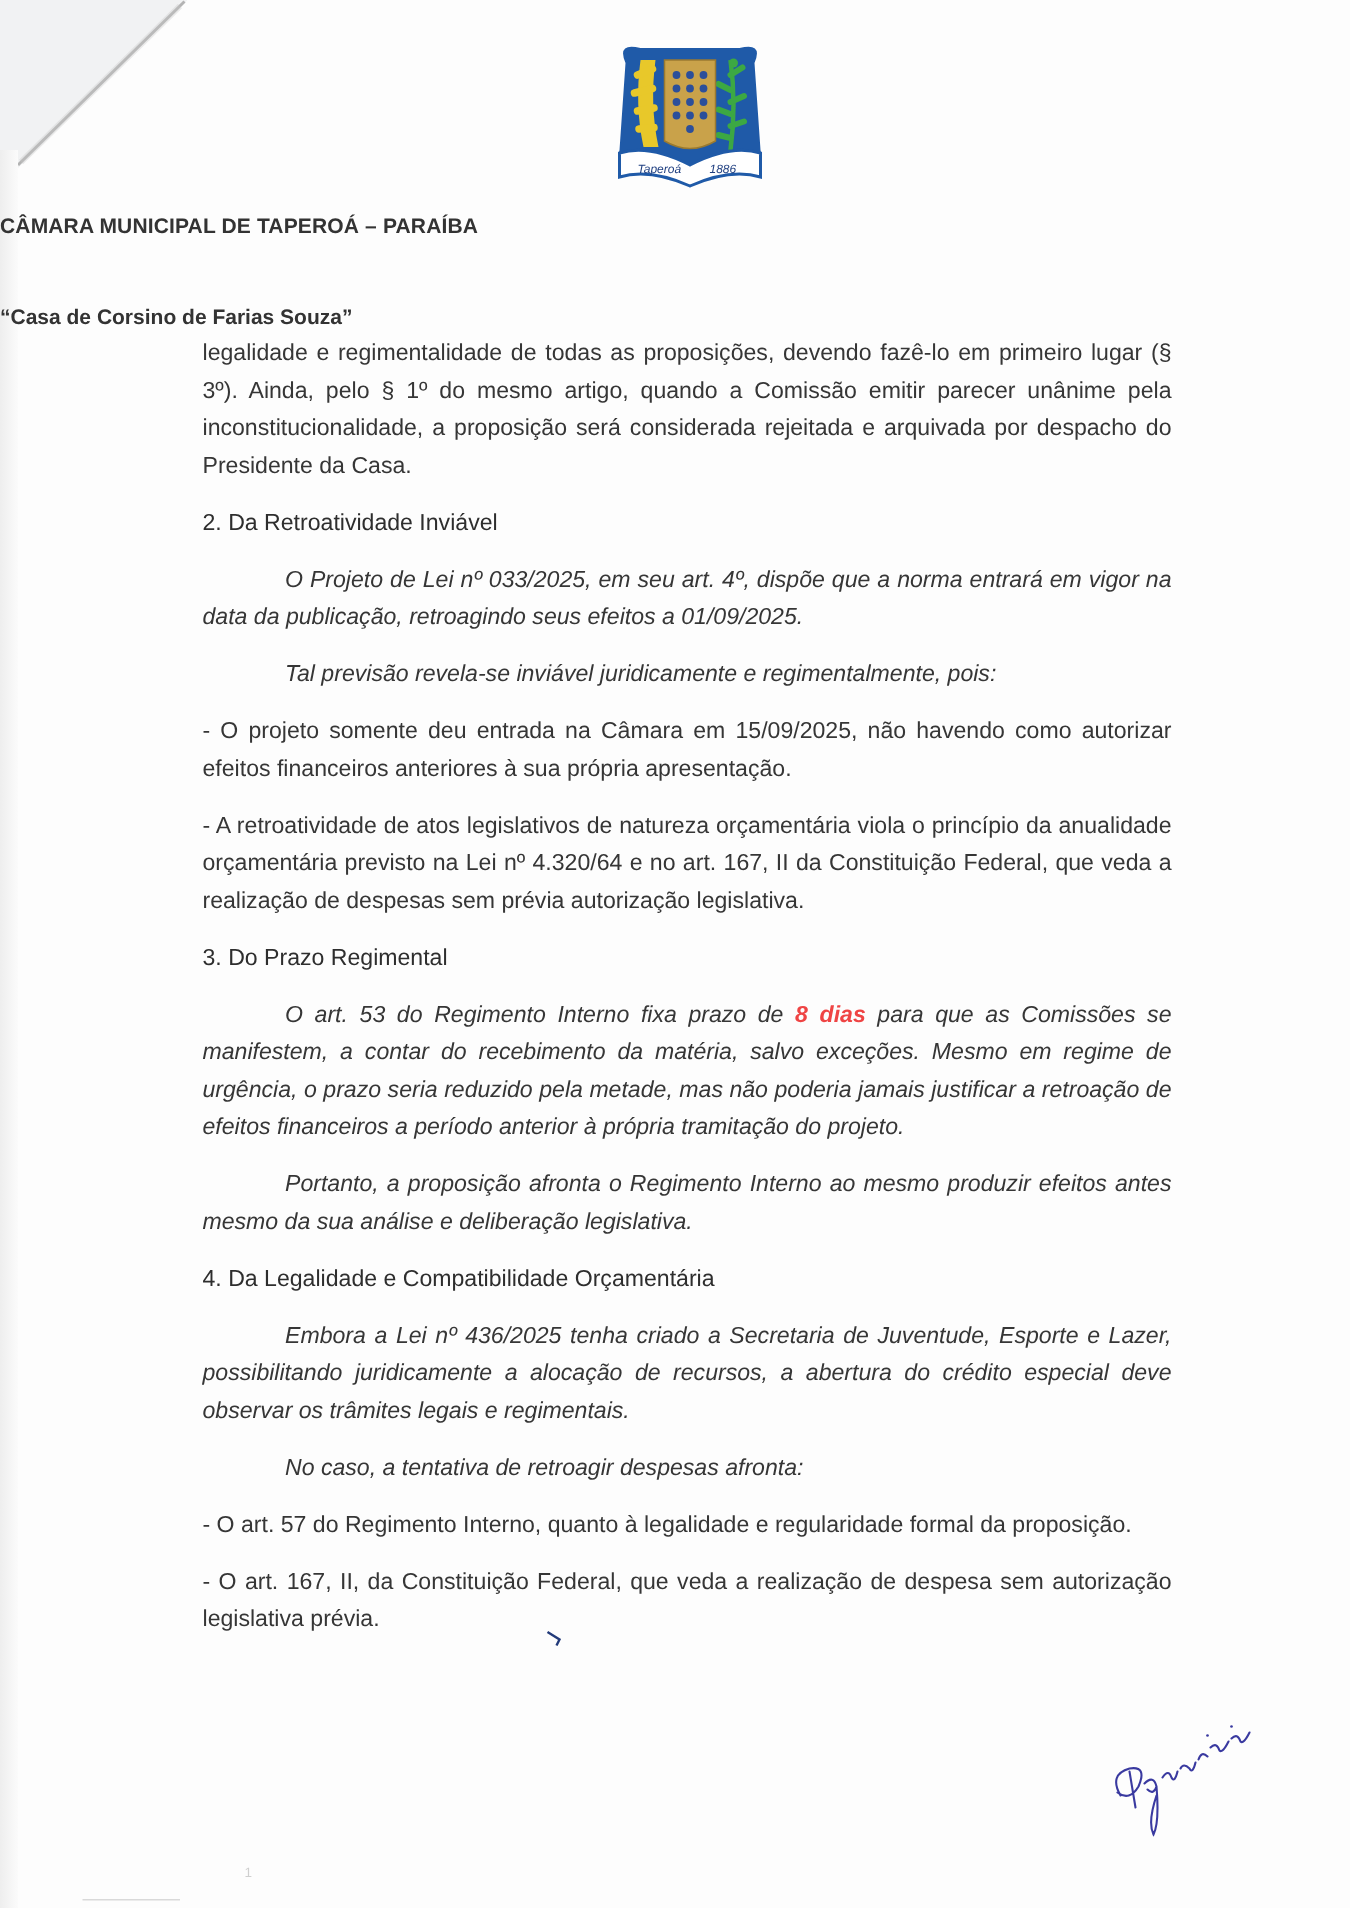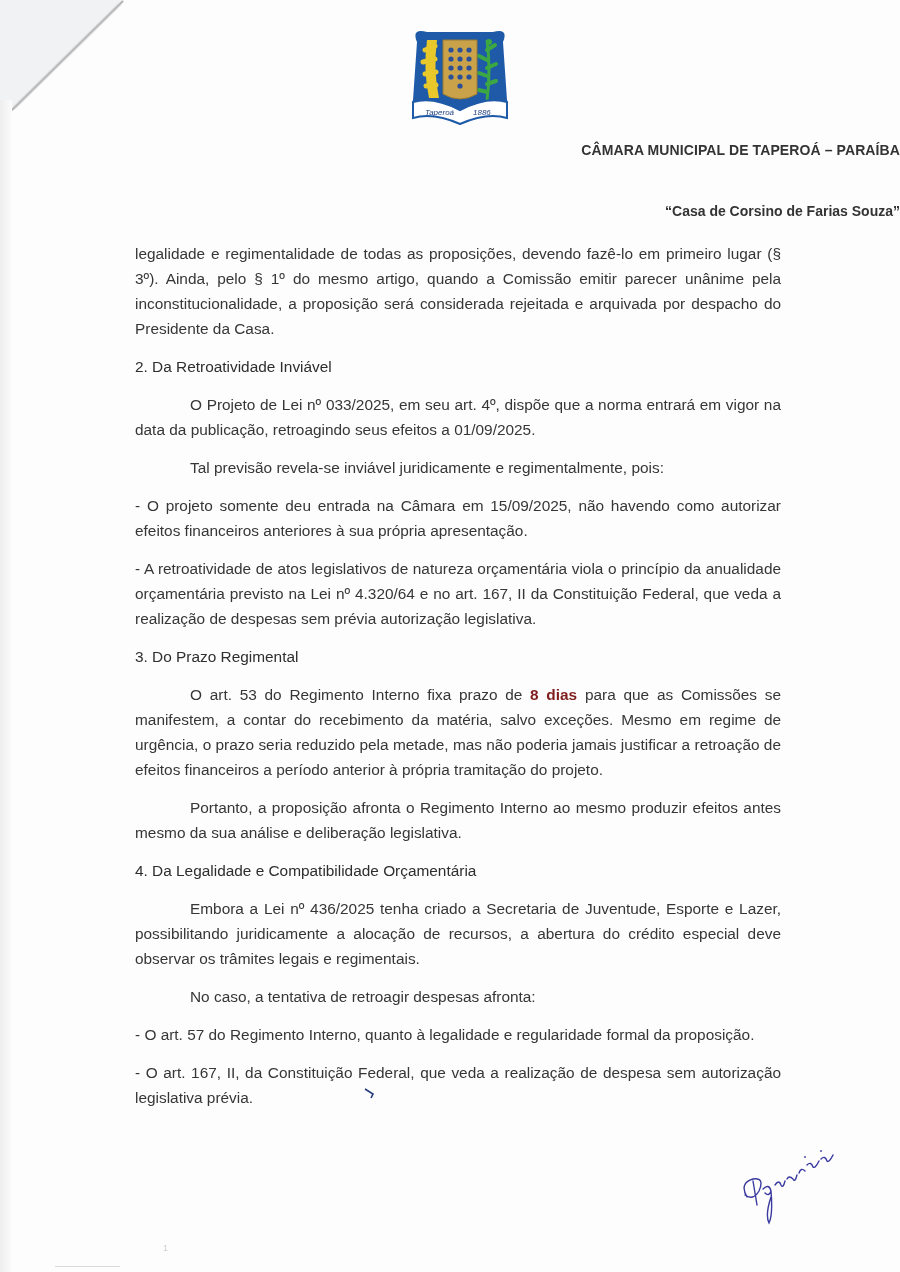--- a/index.html
+++ b/index.html
@@ -13,35 +13,35 @@
       position: absolute; left: 0; top: 0; width: 125px; height: 115px;
     }
     .left-edge {
       position: absolute; left: 0; top: 100px; width: 12px; height: 1172px;
       background: linear-gradient(to right, #eeeeee, #fbfbfb);
     }
     .logo {
       position: absolute; left: 403px; top: 22px; width: 114px; height: 108px;
     }
     .header {
-      position: absolute; left: 0; top: 140px; width: 900px; text-align: right;
+      position: absolute; left: 0; top: 140px; width: 900px; text-align: left;
       font-weight: bold; color: #333;
     }
     .header .l1 { font-size: 14px; line-height: 21px; letter-spacing: 0.1px; }
     .header .l2 { font-size: 14px; line-height: 21px; margin-top: 40px; }
     .header .l3 { font-size: 14px; line-height: 21px; margin-top: 9px; }
     .content {
-      position: absolute; left: 135px; top: 241px; width: 646px;
+      position: absolute; left: 135px; top: 223px; width: 646px;
       font-size: 15.4px; line-height: 25px; color: #363636;
     }
     .content p { margin: 0 0 13px 0; text-align: justify; }
-    .content p.indent { text-indent: 55px; }
+    .content p.indent { text-indent: 55px; font-style: italic; }
     .content h3 { margin: 0 0 13px 0; font-size: 15.4px; line-height: 25px; font-weight: normal; color: #2e2e2e; }
     .u { }
-    .b { font-weight: bold; color: #7f1d1d; }
+    .b { font-weight: bold; color: #ef4444; }
     .signature {
       position: absolute; left: 735px; top: 1135px; width: 110px; height: 95px;
     }
     .page-number {
       position: absolute; left: 163px; top: 1243px; font-size: 9px; color: #cfcfcf;
     }
     .bottom-line {
       position: absolute; left: 55px; top: 1266px; width: 65px; height: 1px; background: #d9d9d9;
     }
     .stray-mark {

